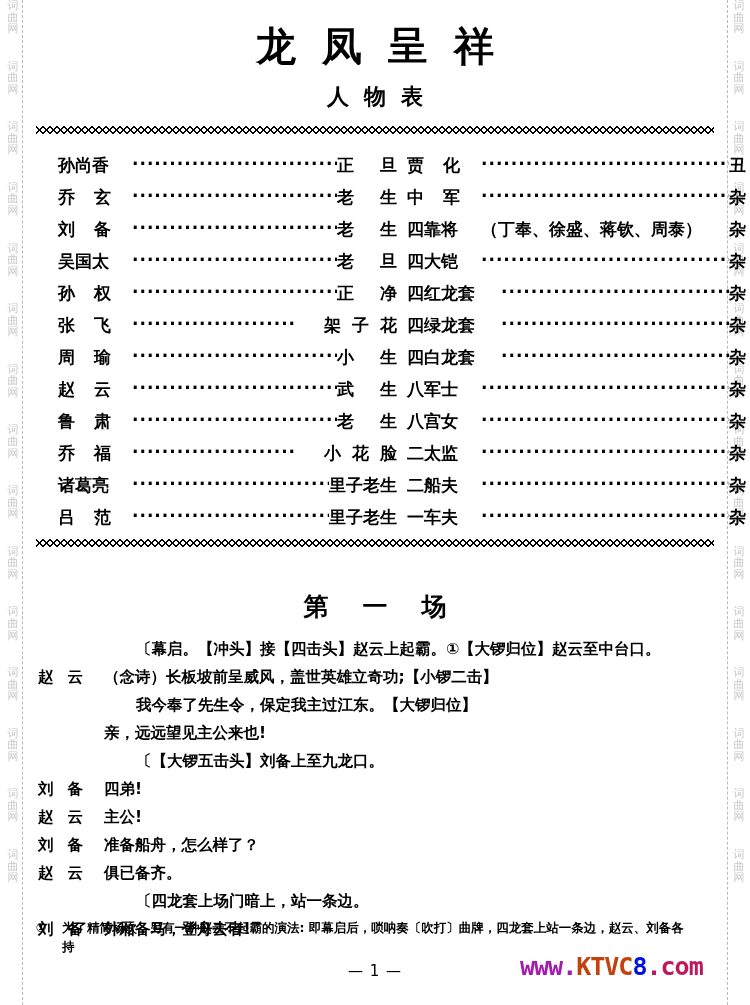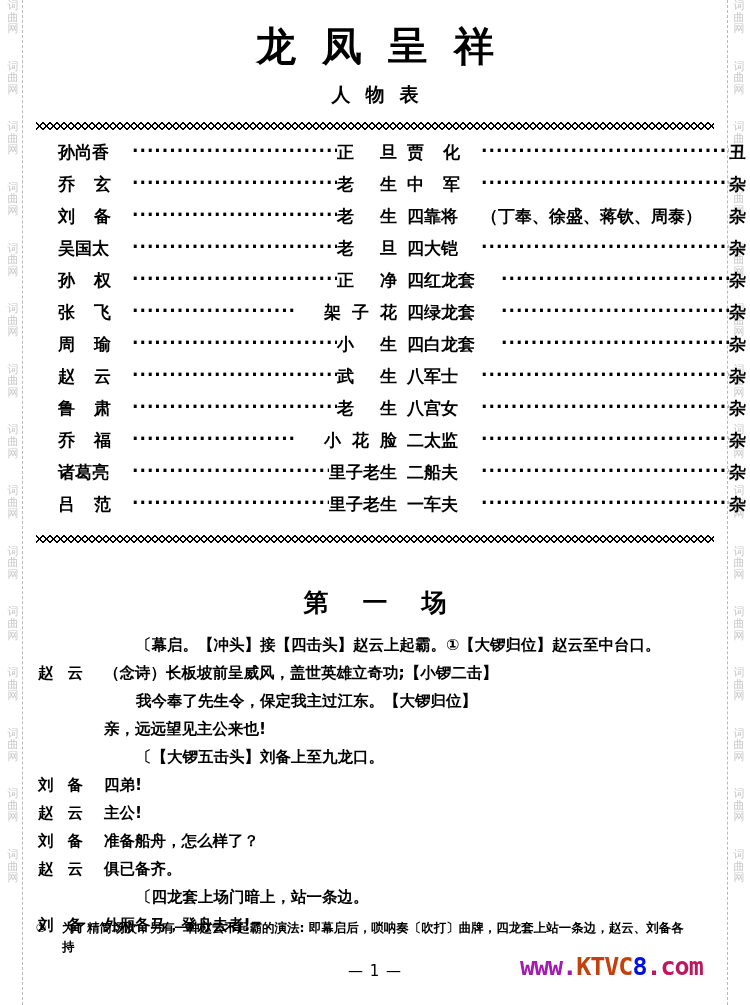--- a/index.html
+++ b/index.html
@@ -74,21 +74,21 @@
     font-weight: bold;
     letter-spacing: 26px;
     text-indent: 26px;
     line-height: 1.1;
     font-family: "DejaVu Sans", "Liberation Sans", sans-serif;
   }
   .doc-subtitle {
     margin: 0;
     padding-top: 14px;
     text-align: center;
-    font-size: 19px;
+    font-size: 22px;
     font-weight: bold;
     letter-spacing: 15px;
     text-indent: 15px;
   }
 
   
   .wavy {
     height: 9px;
     margin: 14px 2px 0 2px;
     background-image:
@@ -100,21 +100,21 @@
   }
   .wavy.bottom { margin-top: 10px; }
 
   
   .cast {
     margin-top: 10px;
     padding: 0 2px;
   }
   .cast-row {
     display: flex;
-    align-items: flex-start;
+    align-items: flex-end;
     height: 32px;
     font-size: 17px;
     font-weight: bold;
   }
   .cast-col {
     display: flex;
     align-items: baseline;
     flex: 0 0 50%;
     width: 50%;
     white-space: nowrap;

